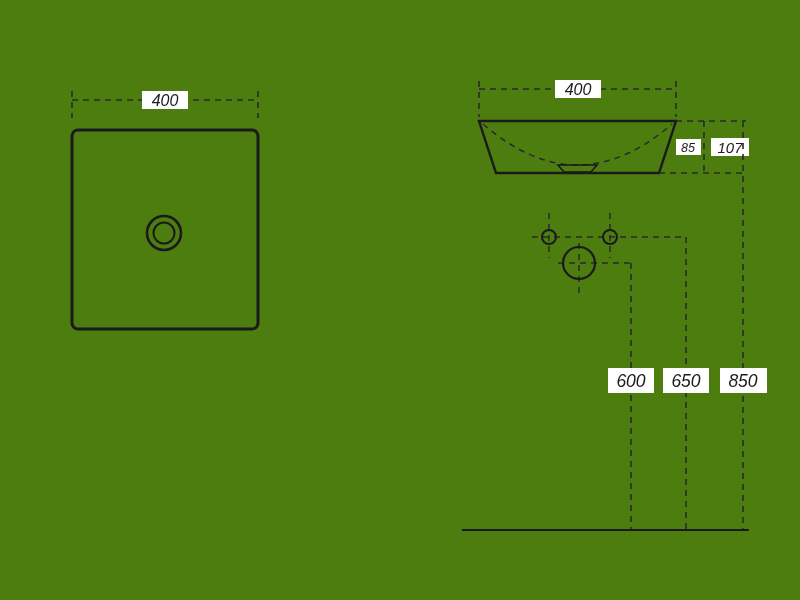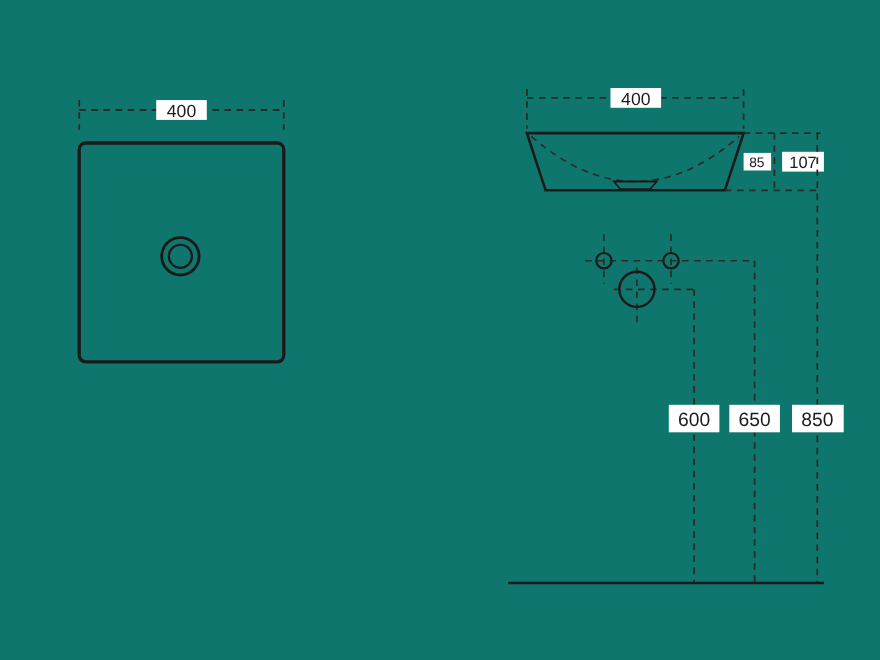--- a/index.html
+++ b/index.html
@@ -5,22 +5,23 @@
   html, body {
     margin: 0;
     padding: 0;
     background: #ffffff;
     font-family: "Liberation Sans", sans-serif;
   }
   .canvas {
     position: relative;
     width: 800px;
     height: 600px;
-    background: #0f766e;
+    background: #4d7c0f;
     overflow: hidden;
+    font-style: italic;
   }
   svg text {
     fill: #1c1c1c;
     font-family: "Liberation Sans", "DejaVu Sans", sans-serif;
   }
   .dim-label { font-size: 16px; }
   .dim-label-big { font-size: 17.5px; }
   .dim-label-small { font-size: 12.5px; }
   .dim-label-mid { font-size: 15px; }
   .solid-line { stroke: #1a1a1a; fill: none; }

